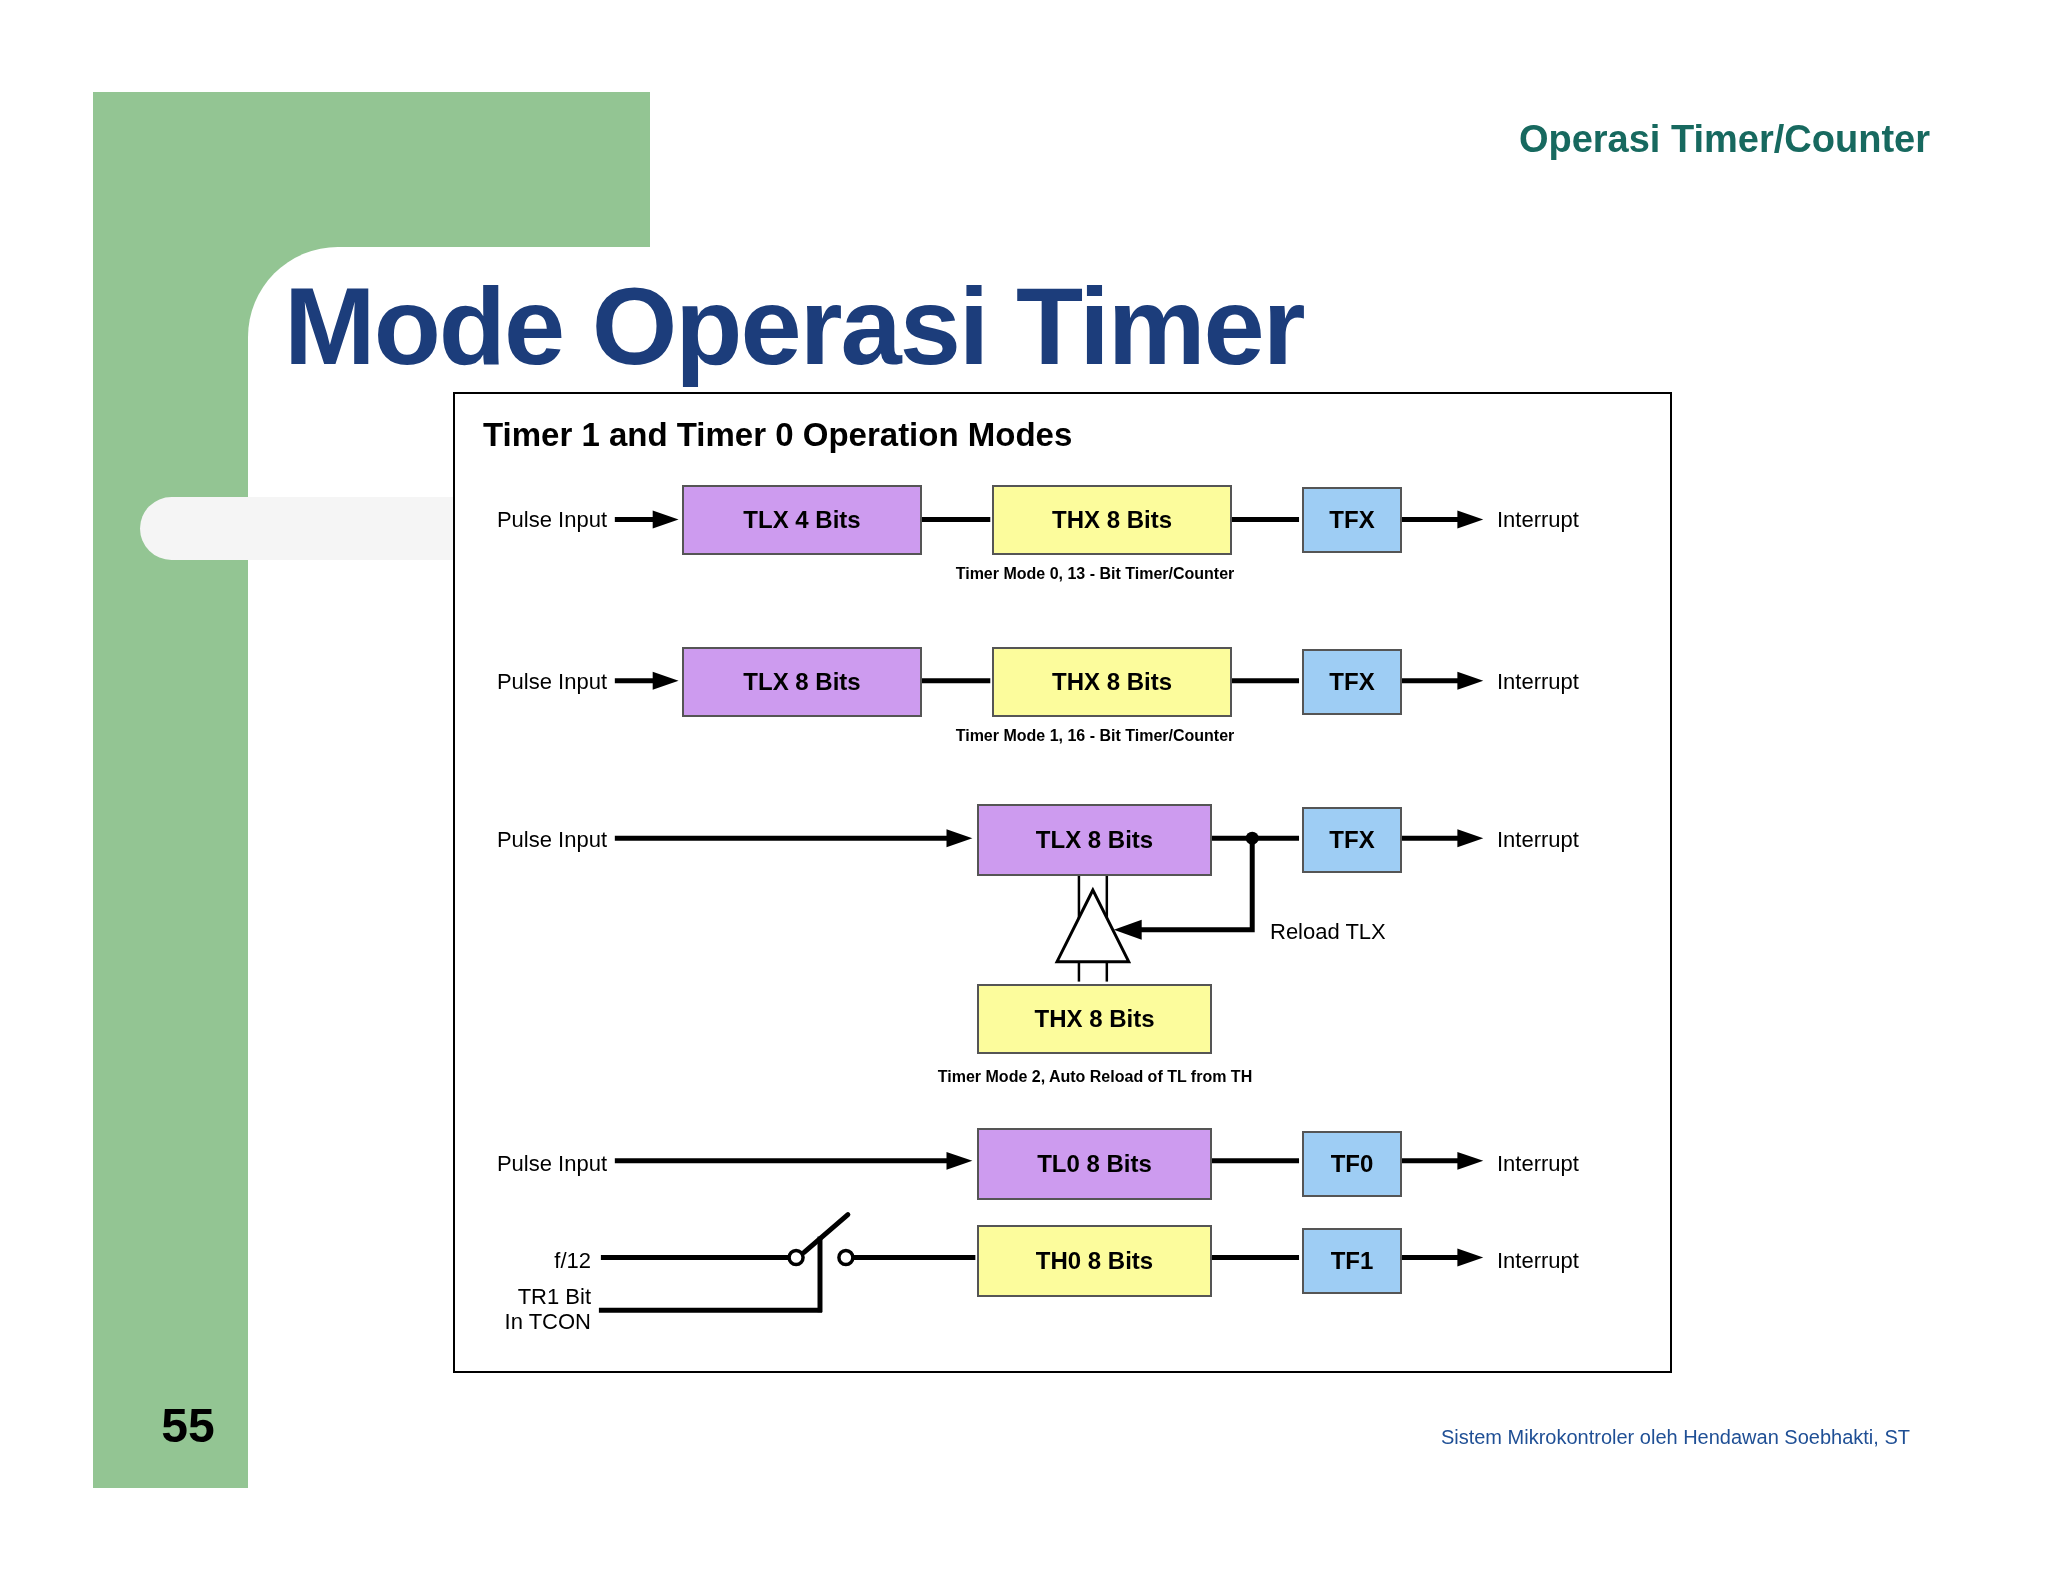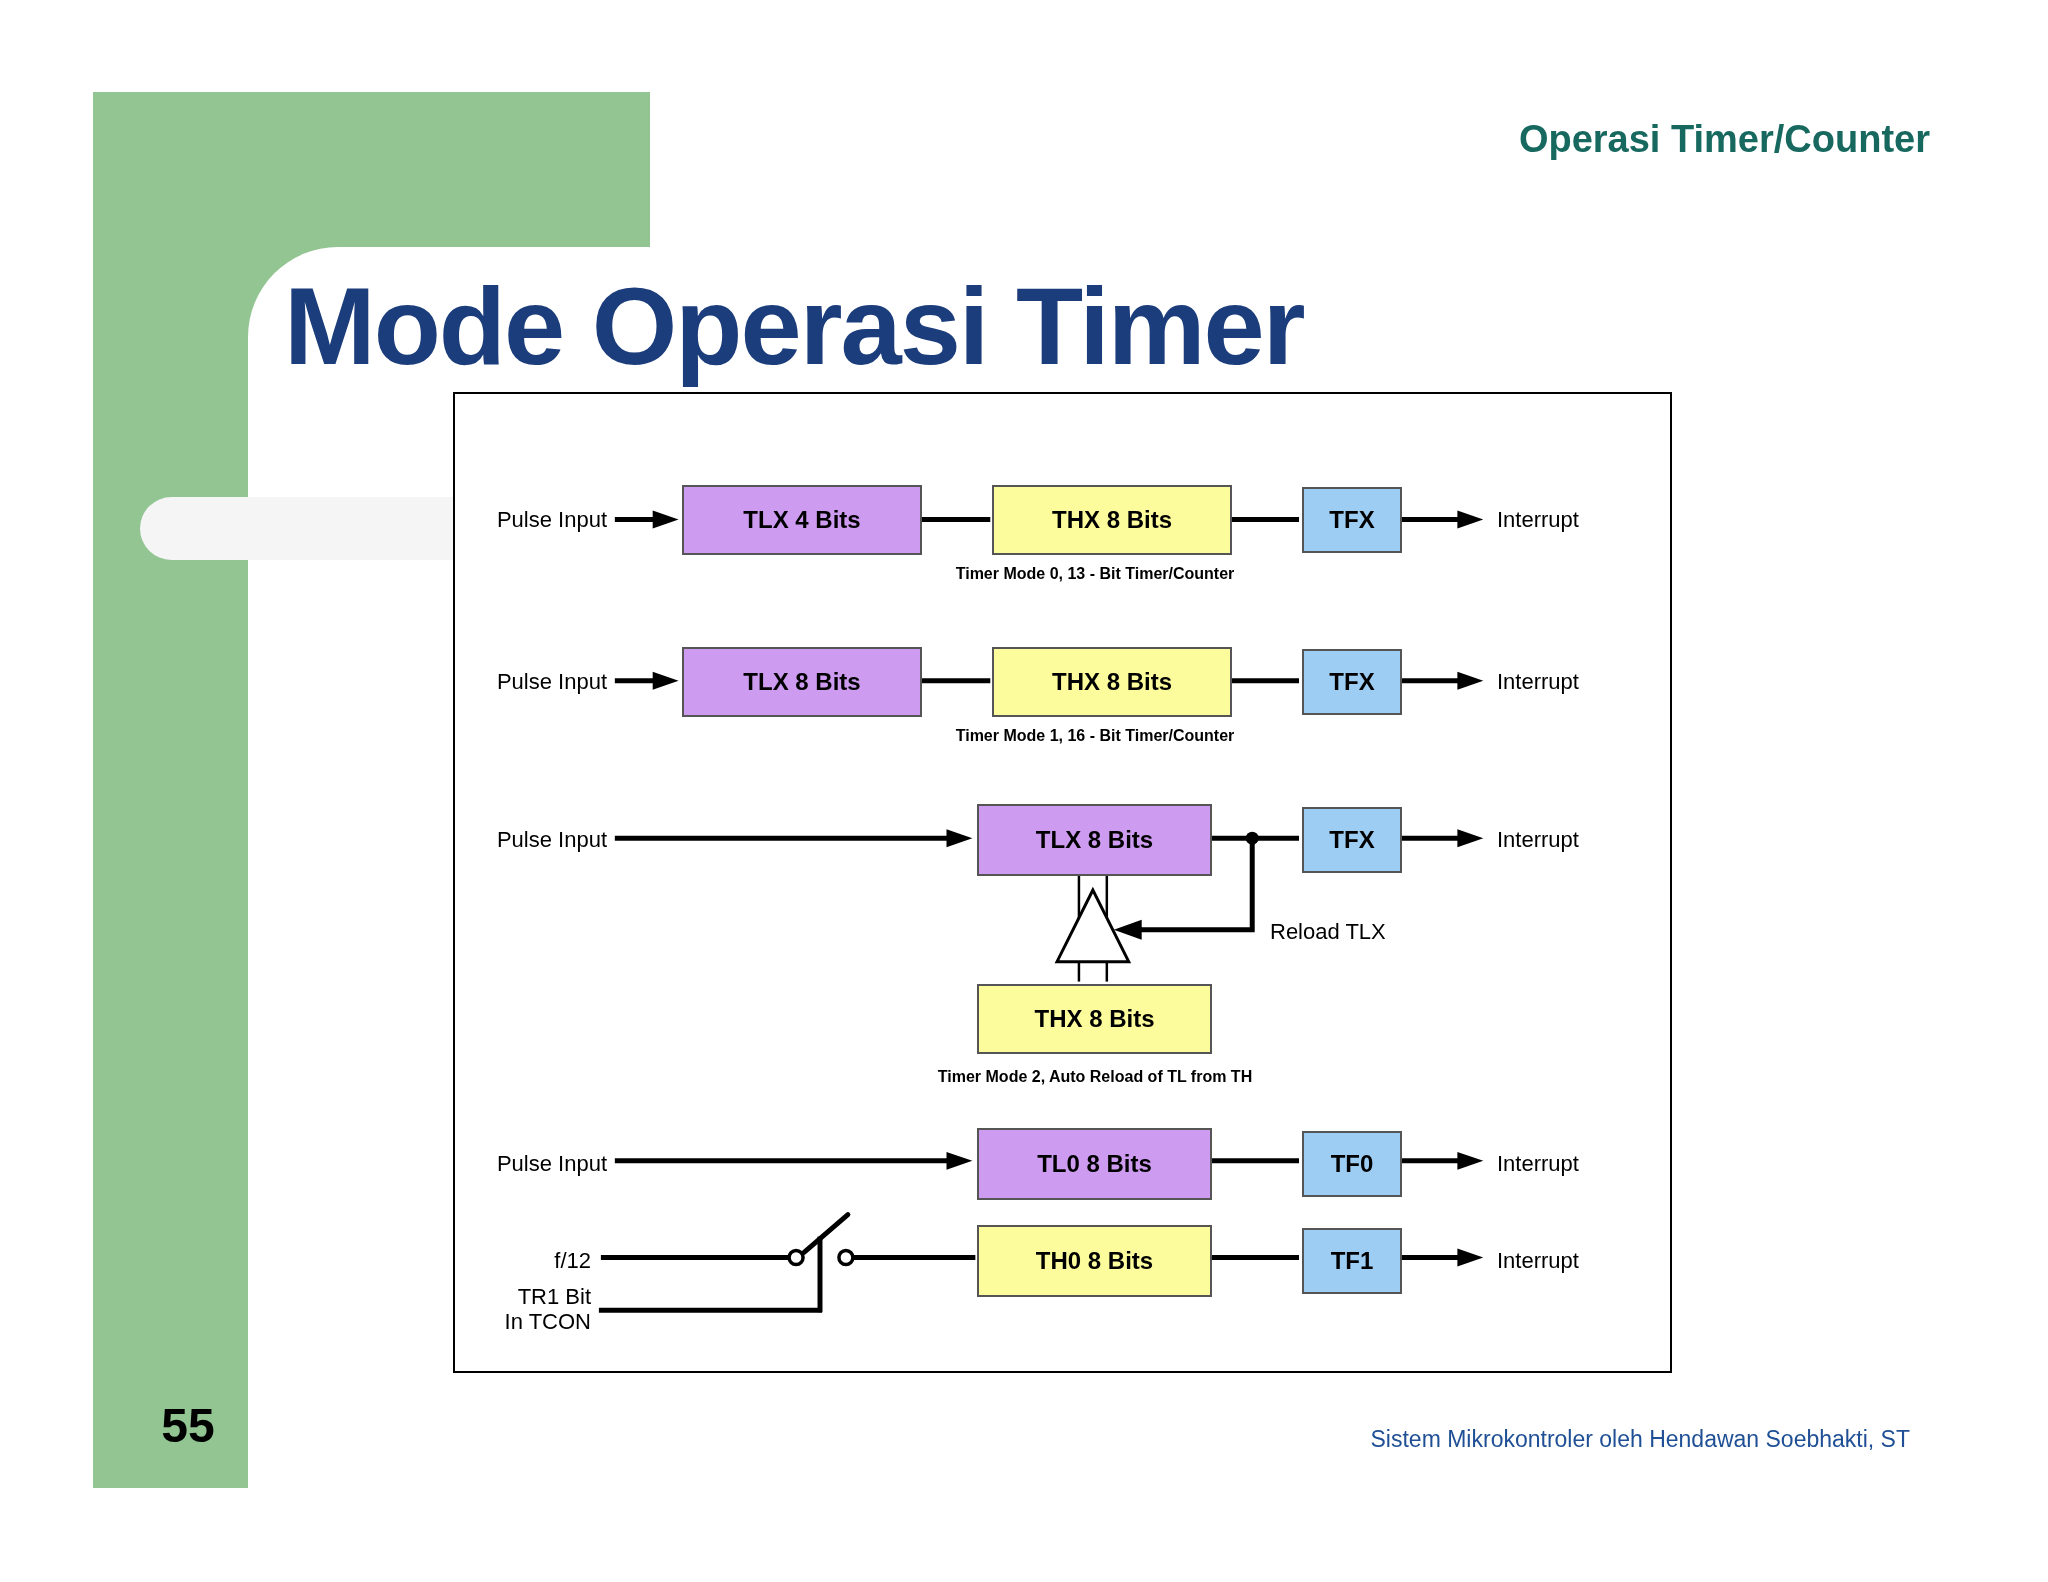--- a/index.html
+++ b/index.html
@@ -14,21 +14,21 @@
   .capsule{position:absolute;left:140px;top:497px;width:520px;height:63px;background:#f5f5f5;border-radius:32px;}
 
   
   .header-label{position:absolute;right:118px;top:118px;width:900px;text-align:right;
     font-size:38px;font-weight:bold;color:var(--header-teal);}
   .page-title{position:absolute;left:284px;top:262px;width:1300px;font-size:110px;font-weight:700;
     letter-spacing:-2px;color:var(--title-navy);}
   .page-number{position:absolute;left:138px;top:1398px;width:100px;text-align:center;
     font-size:48px;font-weight:bold;color:#000000;}
   .footer-text{position:absolute;right:138px;top:1426px;width:1000px;text-align:right;
-    font-size:23px;color:var(--footer-blue);}
+    font-size:20px;color:var(--footer-blue);}
 
   
   .diagram{position:absolute;left:453px;top:392px;width:1219px;height:981px;background:#fff;border:2px solid #000;box-sizing:border-box;}
   .diagram svg{position:absolute;left:0;top:0;width:100%;height:100%;}
   .diagram-title{position:absolute;left:28px;top:22px;font-size:33px;font-weight:bold;color:#000;}
 
   .dbox{position:absolute;box-sizing:border-box;border:2px solid #555;display:flex;align-items:center;justify-content:center;
     font-size:24px;font-weight:bold;color:#000;}
   .dbox.purple{background:var(--box-purple);}
   .dbox.yellow{background:var(--box-yellow);}
@@ -99,20 +99,21 @@
       <line x1="350" y1="862" x2="394" y2="824" stroke="#000" stroke-width="5" stroke-linecap="round"></line>
       <line x1="366" y1="846" x2="366" y2="922" stroke="#000" stroke-width="5"></line>
       <line x1="144" y1="920" x2="368" y2="920" stroke="#000" stroke-width="5"></line>
       <circle cx="392" cy="867" r="7" fill="#fff" stroke="#000" stroke-width="3.5"></circle>
       <line x1="400" y1="867" x2="522" y2="867" stroke="#000" stroke-width="5"></line>
       <line x1="757" y1="867" x2="847" y2="867" stroke="#000" stroke-width="5"></line>
       <line x1="947" y1="867" x2="1008" y2="867" stroke="#000" stroke-width="5"></line>
       <polygon points="1032,867 1006,858 1006,876" fill="#000"></polygon>
     </svg>
 
+    <div class="diagram-title">Timer 1 and Timer 0 Operation Modes</div>
 
     <div class="dlabel right" style="top:112px;">Pulse Input</div>
     <div class="dbox purple" style="left:227px;top:91px;width:240px;height:70px;">TLX 4 Bits</div>
     <div class="dbox yellow" style="left:537px;top:91px;width:240px;height:70px;">THX 8 Bits</div>
     <div class="dbox blue" style="left:847px;top:93px;width:100px;height:66px;">TFX</div>
     <div class="dlabel" style="left:1042px;top:112px;">Interrupt</div>
     <div class="caption" style="top:165px;">Timer Mode 0, 13 - Bit Timer/Counter</div>
 
     <div class="dlabel right" style="top:274px;">Pulse Input</div>
     <div class="dbox purple" style="left:227px;top:253px;width:240px;height:70px;">TLX 8 Bits</div>

